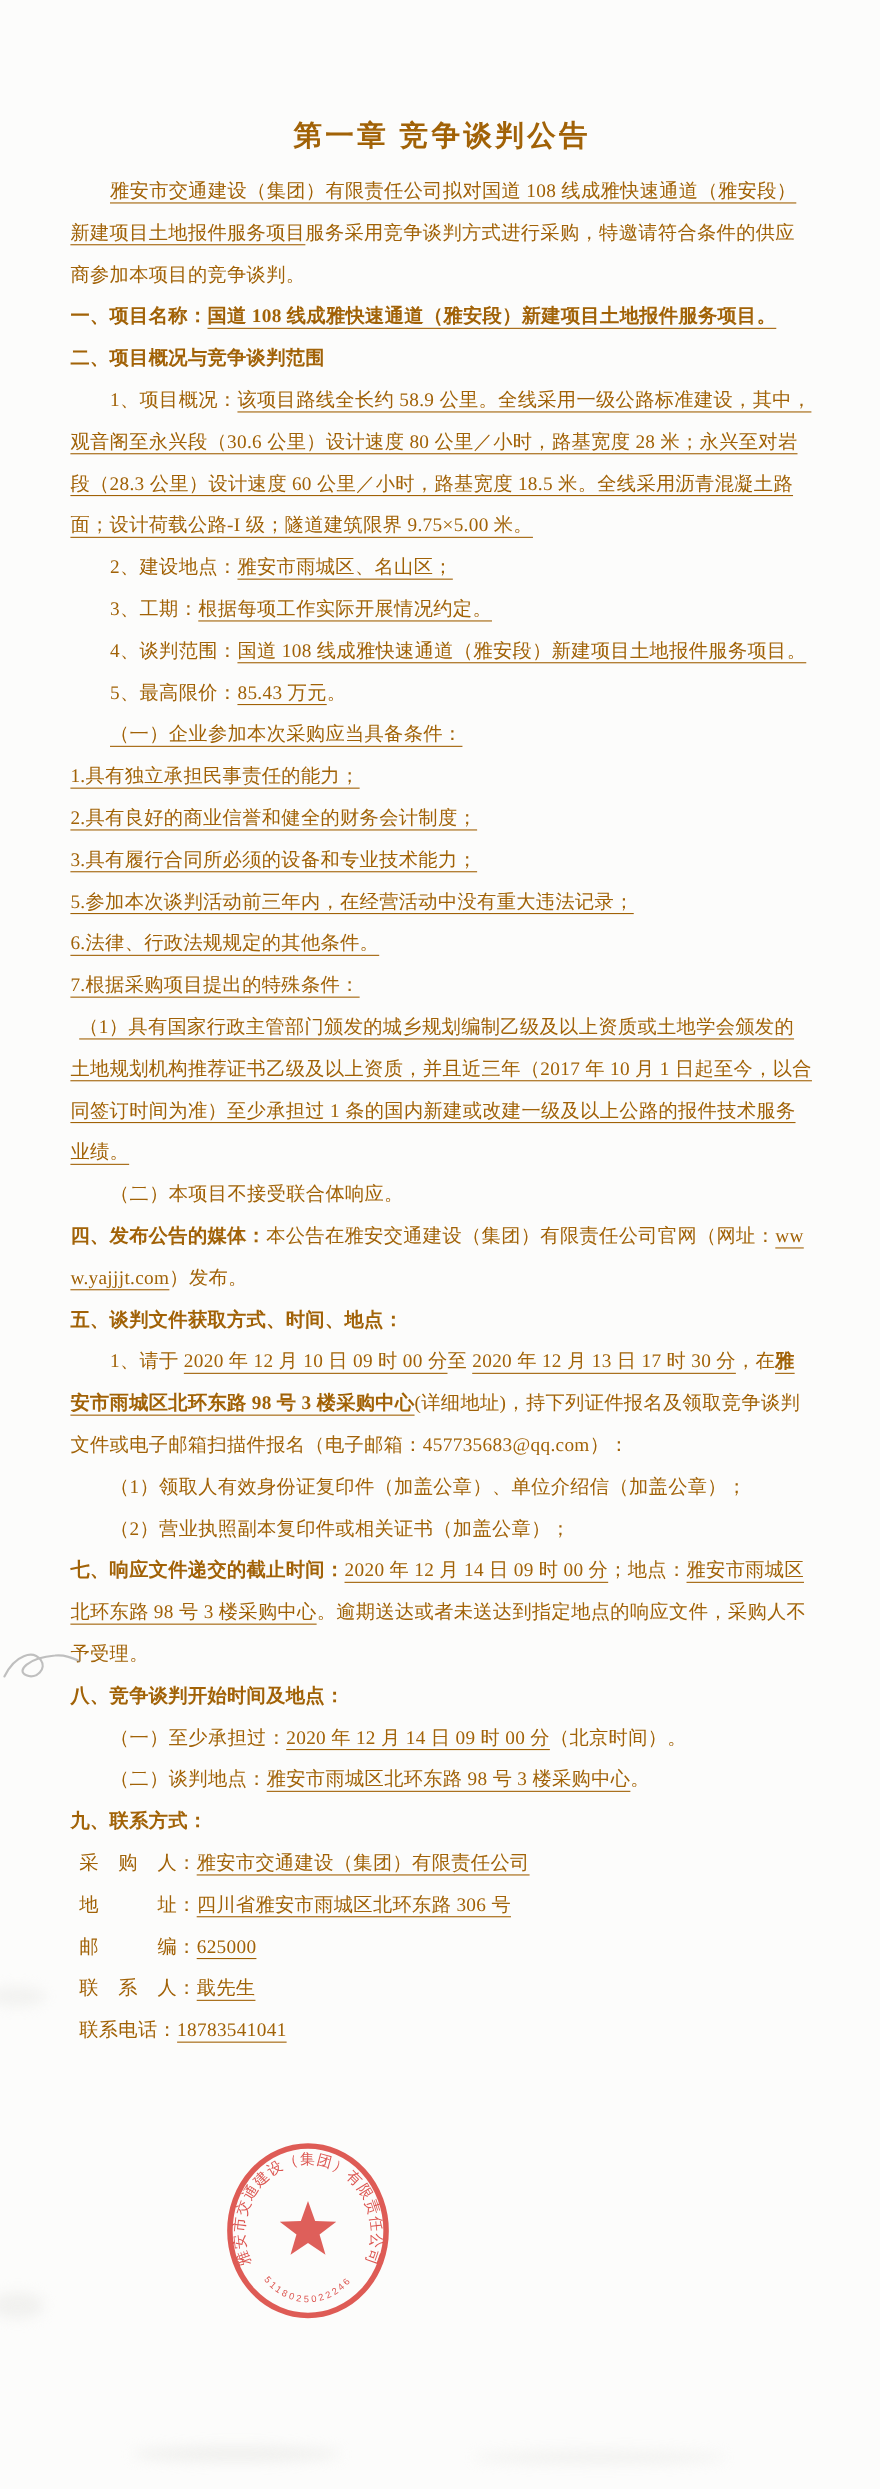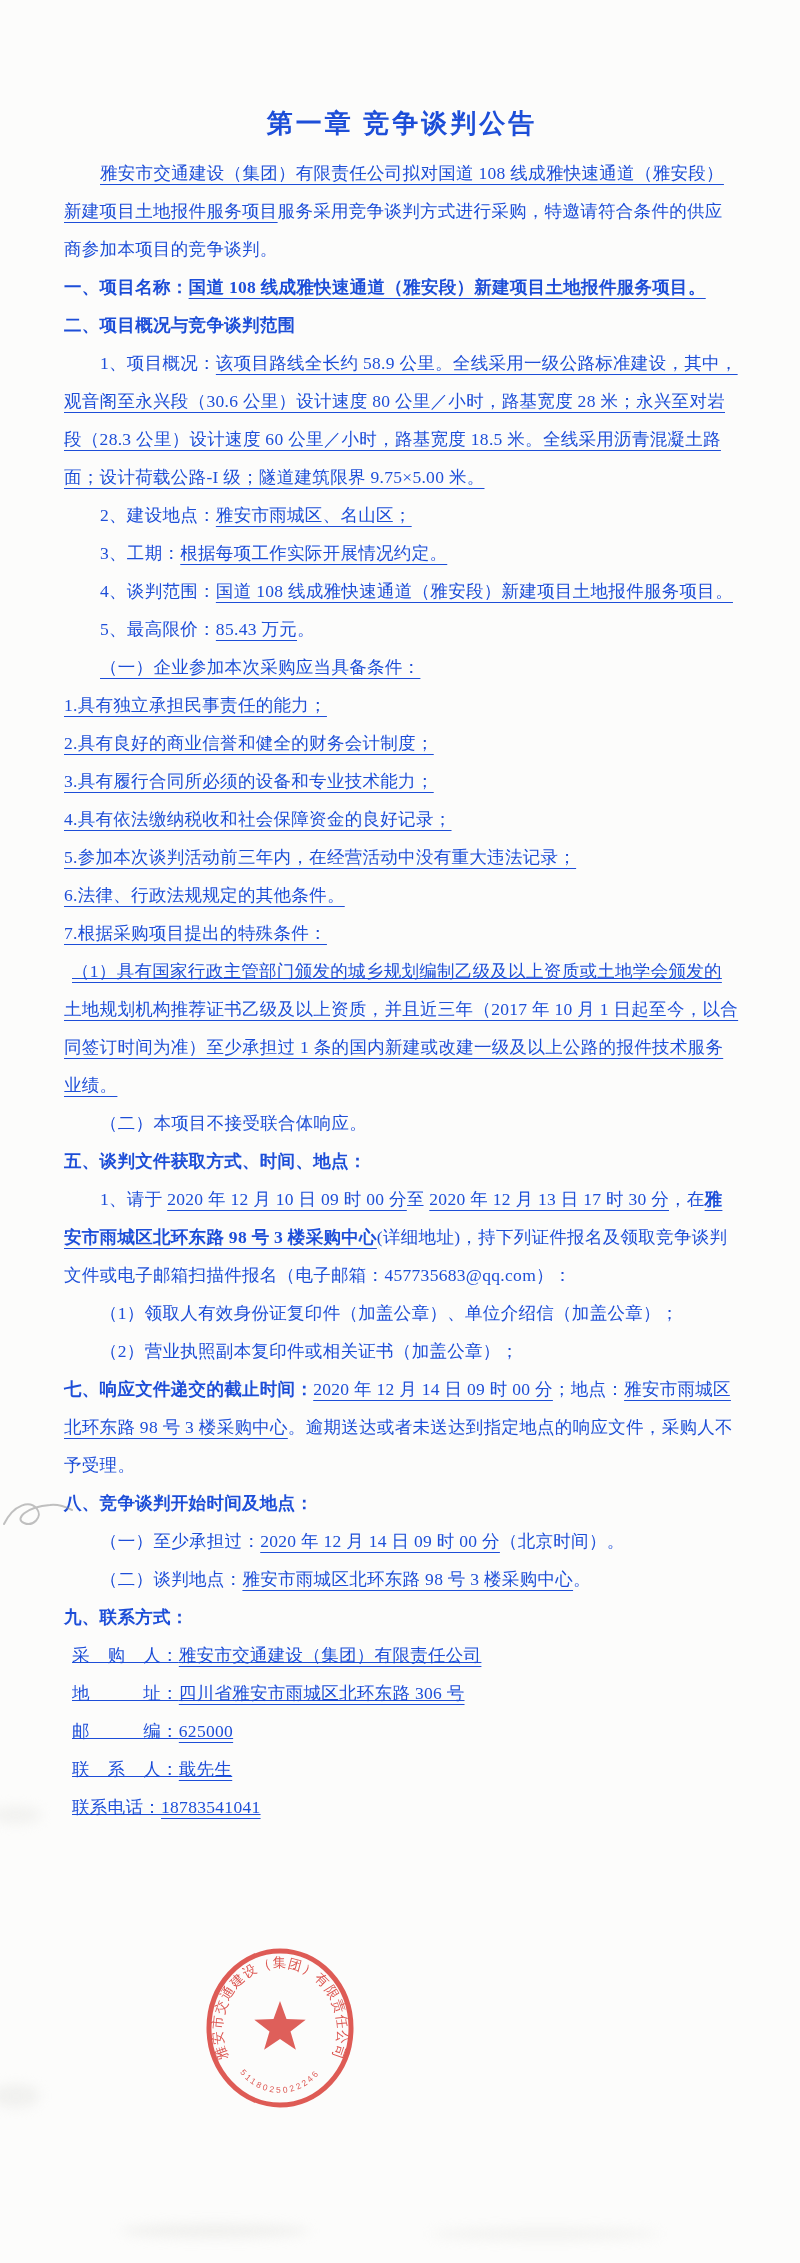--- a/index.html
+++ b/index.html
@@ -2,42 +2,42 @@
 <html><head>
 <meta charset="utf-8">
 <style>
   html,body{margin:0;padding:0;background:#ffffff;}
   .page{
     position:relative;
     width:800px;
     height:2263px;
     background:#fcfcfb;
     font-family:"Liberation Serif","DejaVu Serif",serif;
-    color:#1d4ed8;
+    color:#a16207;
     overflow:hidden;
   }
   .content{padding:104px 60px 0 64px;}
   h1.title{
     font-size:26px;
     font-weight:700;
     text-align:center;
     margin:0 0 10px 0;
     letter-spacing:3px;
     line-height:40px;
     font-family:"Liberation Serif","DejaVu Serif",serif;
   }
   p.line{
     margin:0;
     font-size:17.5px;
     line-height:38px;
     letter-spacing:0.3px;
     word-break:break-all;
   }
   .ind2{text-indent:36px;}
-  .ind05{text-indent:8px;text-decoration:underline;}
+  .ind05{text-indent:8px;}
   .gap{margin-top:216px;}
   .sb{font-weight:700;}
   .su{text-decoration:underline;text-underline-offset:5px;text-decoration-thickness:1px;}
   .sbu{font-weight:700;text-decoration:underline;text-underline-offset:5px;text-decoration-thickness:1px;}
   .stamp{
     position:absolute;
     left:204px;
     top:1946px;
     width:152px;
     height:164px;
@@ -73,27 +73,27 @@
         <p class="line"><span class="sb">二、项目概况与竞争谈判范围</span></p>
         <p class="line ind2"><span>1、项目概况：</span><span class="su">该项目路线全长约 58.9 公里。全线采用一级公路标准建设，其中，观音阁至永兴段（30.6 公里）设计速度 80 公里／小时，路基宽度 28 米；永兴至对岩段（28.3 公里）设计速度 60 公里／小时，路基宽度 18.5 米。全线采用沥青混凝土路面；设计荷载公路-I 级；隧道建筑限界 9.75×5.00 米。</span></p>
         <p class="line ind2"><span>2、建设地点：</span><span class="su">雅安市雨城区、名山区；</span></p>
         <p class="line ind2"><span>3、工期：</span><span class="su">根据每项工作实际开展情况约定。</span></p>
         <p class="line ind2"><span>4、谈判范围：</span><span class="su">国道 108 线成雅快速通道（雅安段）新建项目土地报件服务项目。</span></p>
         <p class="line ind2"><span>5、最高限价：</span><span class="su">85.43 万元</span><span>。</span></p>
         <p class="line ind2"><span class="su">（一）企业参加本次采购应当具备条件：</span></p>
         <p class="line"><span class="su">1.具有独立承担民事责任的能力；</span></p>
         <p class="line"><span class="su">2.具有良好的商业信誉和健全的财务会计制度；</span></p>
         <p class="line"><span class="su">3.具有履行合同所必须的设备和专业技术能力；</span></p>
-        <p class="line"><span class="su">4.具有依法缴纳税收和社会保障资金的良好记录；</span></p>
         <p class="line"><span class="su">5.参加本次谈判活动前三年内，在经营活动中没有重大违法记录；</span></p>
         <p class="line"><span class="su">6.法律、行政法规规定的其他条件。</span></p>
         <p class="line"><span class="su">7.根据采购项目提出的特殊条件：</span></p>
         <p class="line ind05"><span class="su">（1）具有国家行政主管部门颁发的城乡规划编制乙级及以上资质或土地学会颁发的</span></p>
         <p class="line gap"><span class="su">土地规划机构推荐证书乙级及以上资质，并且近三年（2017 年 10 月 1 日起至今，以合同签订时间为准）至少承担过 1 条的国内新建或改建一级及以上公路的报件技术服务业绩。</span></p>
         <p class="line ind2"><span>（二）本项目不接受联合体响应。</span></p>
+        <p class="line"><span class="sb">四、发布公告的媒体：</span><span>本公告在雅安交通建设（集团）有限责任公司官网（网址：</span><span class="su">www.yajjjt.com</span><span>）发布。</span></p>
         <p class="line"><span class="sb">五、谈判文件获取方式、时间、地点：</span></p>
         <p class="line ind2"><span>1、请于 </span><span class="su">2020 年 12 月 10 日 09 时 00 分</span><span>至 </span><span class="su">2020 年 12 月 13 日 17 时 30 分</span><span>，在</span><span class="sbu">雅安市雨城区北环东路 98 号 3 楼采购中心</span><span>(详细地址)，持下列证件报名及领取竞争谈判文件或电子邮箱扫描件报名（电子邮箱：457735683@qq.com）：</span></p>
         <p class="line ind2"><span>（1）领取人有效身份证复印件（加盖公章）、单位介绍信（加盖公章）；</span></p>
         <p class="line ind2"><span>（2）营业执照副本复印件或相关证书（加盖公章）；</span></p>
         <p class="line"><span class="sb">七、响应文件递交的截止时间：</span><span class="su">2020 年 12 月 14 日 09 时 00 分</span><span>；地点：</span><span class="su">雅安市雨城区北环东路 98 号 3 楼采购中心</span><span>。逾期送达或者未送达到指定地点的响应文件，采购人不予受理。</span></p>
         <p class="line"><span class="sb">八、竞争谈判开始时间及地点：</span></p>
         <p class="line ind2"><span>（一）至少承担过：</span><span class="su">2020 年 12 月 14 日 09 时 00 分</span><span>（北京时间）。</span></p>
         <p class="line ind2"><span>（二）谈判地点：</span><span class="su">雅安市雨城区北环东路 98 号 3 楼采购中心</span><span>。</span></p>
         <p class="line"><span class="sb">九、联系方式：</span></p>
         <p class="line ind05"><span>采　购　人：</span><span class="su">雅安市交通建设（集团）有限责任公司</span></p>

